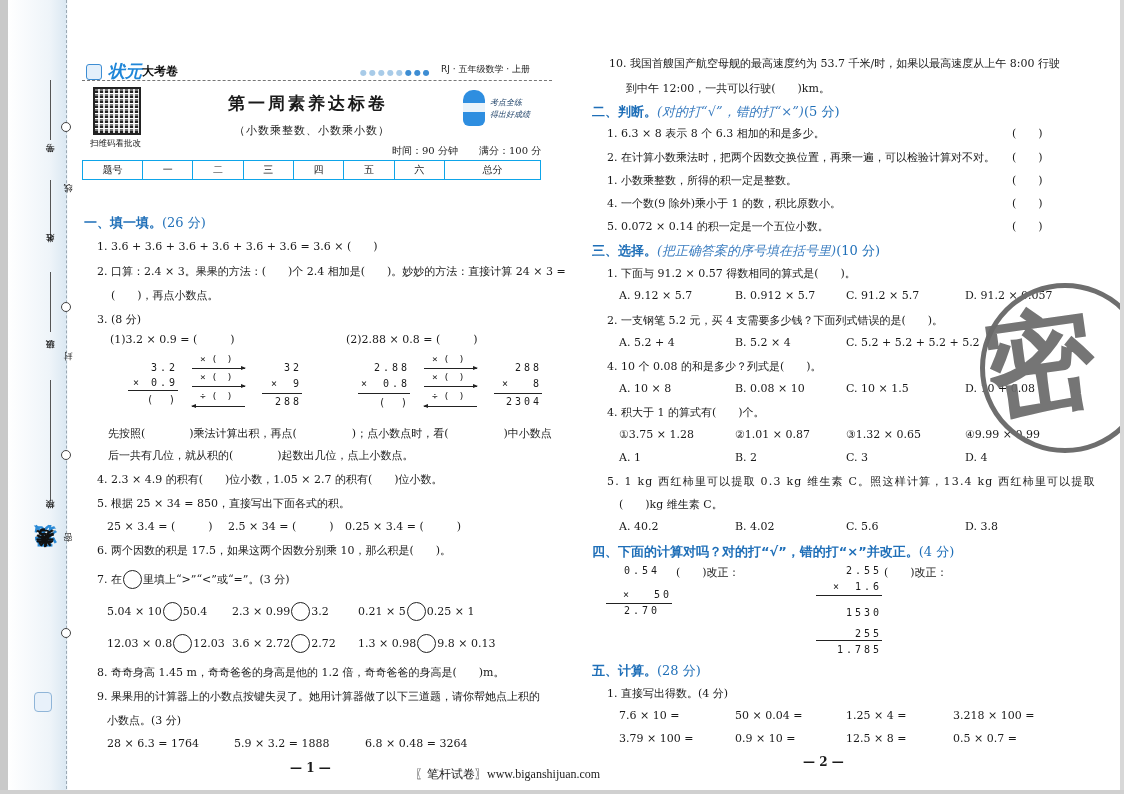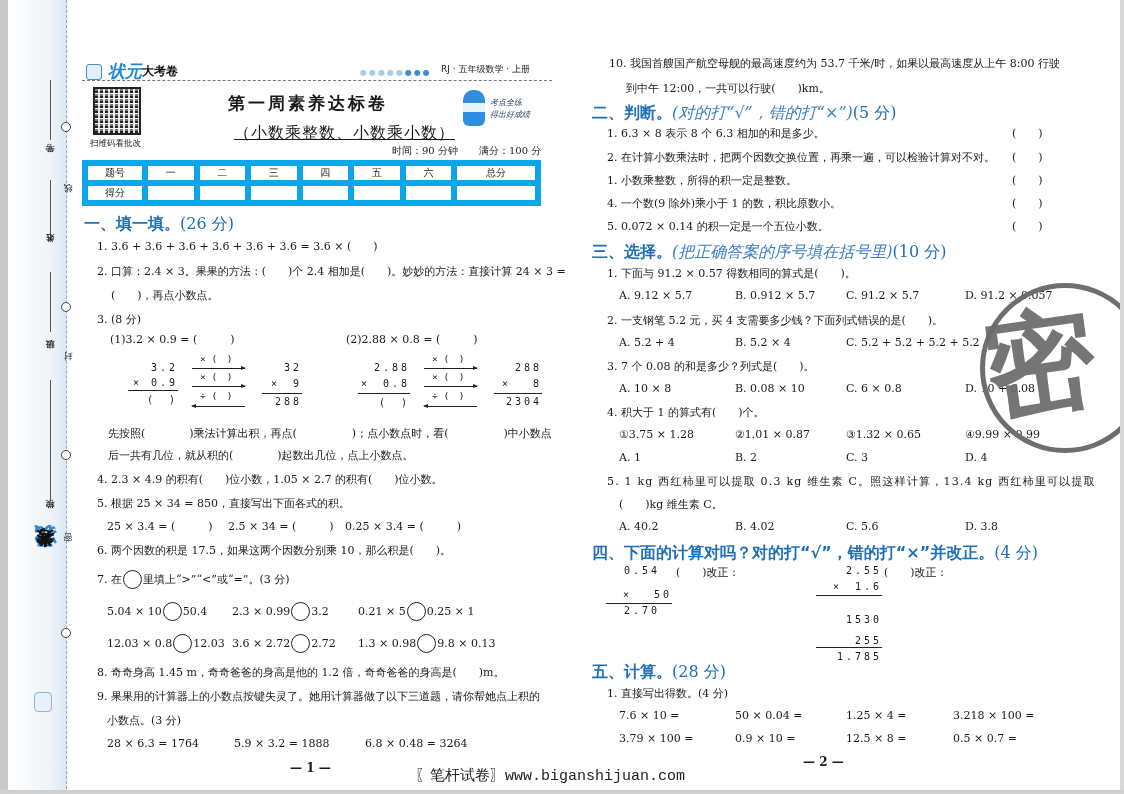--- a/index.html
+++ b/index.html
@@ -30,43 +30,43 @@
   #dots .dk { color: #3d8dd3; }
   #grade { left: 441px; top: 63px; font-size: 9px; font-family: "DejaVu Sans","Liberation Sans",sans-serif; }
   #hdr-rule { left: 82px; top: 80px; width: 470px; border-top: 1px dashed #777; }
   #qr { left: 93px; top: 87px; width: 48px; height: 48px;
         background:
           repeating-linear-gradient(90deg, transparent 0 3px, rgba(255,255,255,.85) 3px 5px),
           repeating-linear-gradient(0deg, #222 0 2px, #777 2px 4px, #fff 4px 5px);
         border: 2px solid #222; }
   #qr-label { left: 90px; top: 138px; font-size: 8.5px; font-family: "DejaVu Sans","Liberation Sans",sans-serif; }
   #title { left: 228px; top: 92px; font-size: 17px; font-weight: bold; letter-spacing: 3px; }
-  #subtitle { left: 234px; top: 123px; font-size: 16px; letter-spacing: 1px; text-decoration: underline; }
+  #subtitle { left: 234px; top: 123px; font-size: 11px; letter-spacing: 1px; }
   #mascot { left: 463px; top: 90px; width: 22px; height: 36px; border-radius: 10px 10px 6px 6px; background: linear-gradient(#2e8ee0 0 35%, #e9f3fb 35% 60%, #2e8ee0 60%); }
   #slogan { left: 490px; top: 97px; font-size: 8px; font-style: italic; color: #1b3f66; line-height: 12px; }
   #time { left: 392px; top: 144px; font-size: 10px; }
   #fullmark { left: 479px; top: 144px; font-size: 10px; }
 
   
   #score-table { left: 82px; top: 160px; width: 459px; border-collapse: collapse; font-size: 10px; font-family: "DejaVu Sans","Liberation Sans",sans-serif; }
-  #score-table td { border: 6px solid #0ea5e9; height: 19px; text-align: center; }
+  #score-table td { border: 1px solid #0ea5e9; height: 19px; text-align: center; }
   #score-table td:first-child { width: 60px; }
 
   .line { white-space: nowrap; }
-  .sec { font-size: 16px; text-align: center; }
+  .sec { font-size: 13px; text-align: center; }
   .vcalc { font-family: "DejaVu Sans Mono","Liberation Mono",monospace; font-size: 10px; letter-spacing: 3px; text-align: right; }
   .rule { border-top: 1px solid #222; }
   .arrow-r { position: absolute; height: 0; border-top: 1px solid #222; }
   .arrow-r::after { content: ""; position: absolute; right: -1px; top: -3px; border-left: 5px solid #222; border-top: 2.5px solid transparent; border-bottom: 2.5px solid transparent; }
   .arrow-l { position: absolute; height: 0; border-top: 1px solid #222; }
   .arrow-l::before { content: ""; position: absolute; left: -1px; top: -3px; border-right: 5px solid #222; border-top: 2.5px solid transparent; border-bottom: 2.5px solid transparent; }
   .lbl { font-size: 9.5px; font-family: "DejaVu Sans Mono","Liberation Mono",monospace; }
   .circ { display: inline-block; width: 19px; height: 19px; border: 1px solid #222; border-radius: 50%; vertical-align: middle; margin: 0 1px; }
   .pageno { font-size: 12px; font-weight: bold; }
-  #watermark { left: 415px; top: 766px; font-size: 15px; font-family: Liberation Mono, monospace; color: #222; text-align: right; }
+  #watermark { left: 415px; top: 766px; font-size: 12px; font-family: Liberation Serif, serif; color: #222; text-align: right; }
 
   
   #stamp { left: 980px; top: 283px; width: 170px; height: 170px; border: 5px solid #6e6e6e; border-radius: 50%; }
   #stamp-char { left: 985px; top: 290px; font-size: 110px; color: #6a6a6a; font-family: "DejaVu Sans","Liberation Sans",sans-serif; font-weight: bold; transform: rotate(-8deg); opacity: .92; }
   #right-shadow { left: 1120px; top: 0; width: 4px; height: 794px; background: #d8d8d8; }
   #bottom-shadow { left: 0; top: 790px; width: 1124px; height: 4px; background: #d0d0d0; }
 </style>
 </head>
 <body>
 
@@ -114,30 +114,20 @@
       <tr>
     <td>题号</td>
     <td>一</td>
     <td>二</td>
     <td>三</td>
     <td>四</td>
     <td>五</td>
     <td>六</td>
     <td>总分</td>
   </tr>
-  <tr>
-    <td>得分</td>
-    <td></td>
-    <td></td>
-    <td></td>
-    <td></td>
-    <td></td>
-    <td></td>
-    <td></td>
-  </tr>
 </tbody>
   </table>
 
 <div class="abs line sec" style="left:84px;top:214px"><span class="blue-bold">一、填一填。</span><span class="blue">(26 分)</span></div>
 <div class="abs line" style="left:97px;top:239px">1. 3.6 + 3.6 + 3.6 + 3.6 + 3.6 + 3.6 = 3.6 × (　　)</div>
 <div class="abs line" style="left:97px;top:264px">2. 口算：2.4 × 3。果果的方法：(　　)个 2.4 相加是(　　)。妙妙的方法：直接计算 24 × 3 =</div>
 <div class="abs line" style="left:111px;top:288px">(　　)，再点小数点。</div>
 <div class="abs line" style="left:97px;top:312px">3. (8 分)</div>
 <div class="abs line" style="left:110px;top:332px">(1)3.2 × 0.9 = (　　　)</div>
 <div class="abs line" style="left:346px;top:332px">(2)2.88 × 0.8 = (　　　)</div>
@@ -227,24 +217,24 @@
 <div class="abs line" style="left:619px;top:289px">A. 9.12 × 5.7</div>
 <div class="abs line" style="left:735px;top:289px">B. 0.912 × 5.7</div>
 <div class="abs line" style="left:846px;top:289px">C. 91.2 × 5.7</div>
 <div class="abs line" style="left:965px;top:289px">D. 91.2 × 0.057</div>
 
 <div class="abs line" style="left:607px;top:313px">2. 一支钢笔 5.2 元，买 4 支需要多少钱？下面列式错误的是(　　)。</div>
 <div class="abs line" style="left:619px;top:336px">A. 5.2 + 4</div>
 <div class="abs line" style="left:735px;top:336px">B. 5.2 × 4</div>
 <div class="abs line" style="left:846px;top:336px">C. 5.2 + 5.2 + 5.2 + 5.2</div>
 
-<div class="abs line" style="left:607px;top:359px">3. 7 个 0.08 的和是多少？列式是(　　)。</div>
+<div class="abs line" style="left:607px;top:359px">4. 10 个 0.08 的和是多少？列式是(　　)。</div>
 <div class="abs line" style="left:619px;top:382px">A. 10 × 8</div>
 <div class="abs line" style="left:735px;top:382px">B. 0.08 × 10</div>
-<div class="abs line" style="left:846px;top:382px">C. 6 × 0.8</div>
+<div class="abs line" style="left:846px;top:382px">C. 10 × 1.5</div>
 <div class="abs line" style="left:965px;top:382px">D. 10 + 0.08</div>
 
 <div class="abs line" style="left:607px;top:405px">4. 积大于 1 的算式有(　　)个。</div>
 <div class="abs line" style="left:619px;top:428px">①3.75 × 1.28</div>
 <div class="abs line" style="left:735px;top:428px">②1.01 × 0.87</div>
 <div class="abs line" style="left:846px;top:428px">③1.32 × 0.65</div>
 <div class="abs line" style="left:965px;top:428px">④9.99 × 0.99</div>
 <div class="abs line" style="left:619px;top:451px">A. 1</div>
 <div class="abs line" style="left:735px;top:451px">B. 2</div>
 <div class="abs line" style="left:846px;top:451px">C. 3</div>
@@ -264,21 +254,21 @@
   <div class="vcalc" style="margin-top:12px">×　 50</div>
   <div class="rule" style="margin-top:1px"></div>
   <div class="vcalc" style="text-align:left;padding-left:18px;margin-top:1px">2.70</div>
 </div>
 <div class="abs line" style="left:676px;top:565px">(　　)改正：</div>
 
 <div class="abs" style="left:816px;top:565px;width:66px">
   <div class="vcalc">2.55</div>
   <div class="vcalc" style="margin-top:4px">×　1.6</div>
   <div class="rule" style="margin-top:1px"></div>
-  <div class="vcalc" style="margin-top:18px">1530</div>
+  <div class="vcalc" style="margin-top:11px">1530</div>
   <div class="vcalc" style="margin-top:10px">255</div>
   <div class="rule" style="margin-top:1px"></div>
   <div class="vcalc" style="margin-top:3px">1.785</div>
 </div>
 <div class="abs line" style="left:884px;top:565px">(　　)改正：</div>
 
 <div class="abs line sec" style="left:592px;top:662px"><span class="blue-bold">五、计算。</span><span class="blue">(28 分)</span></div>
 <div class="abs line" style="left:607px;top:686px">1. 直接写出得数。(4 分)</div>
 <div class="abs line" style="left:619px;top:709px">7.6 × 10 =</div>
 <div class="abs line" style="left:735px;top:709px">50 × 0.04 =</div>

